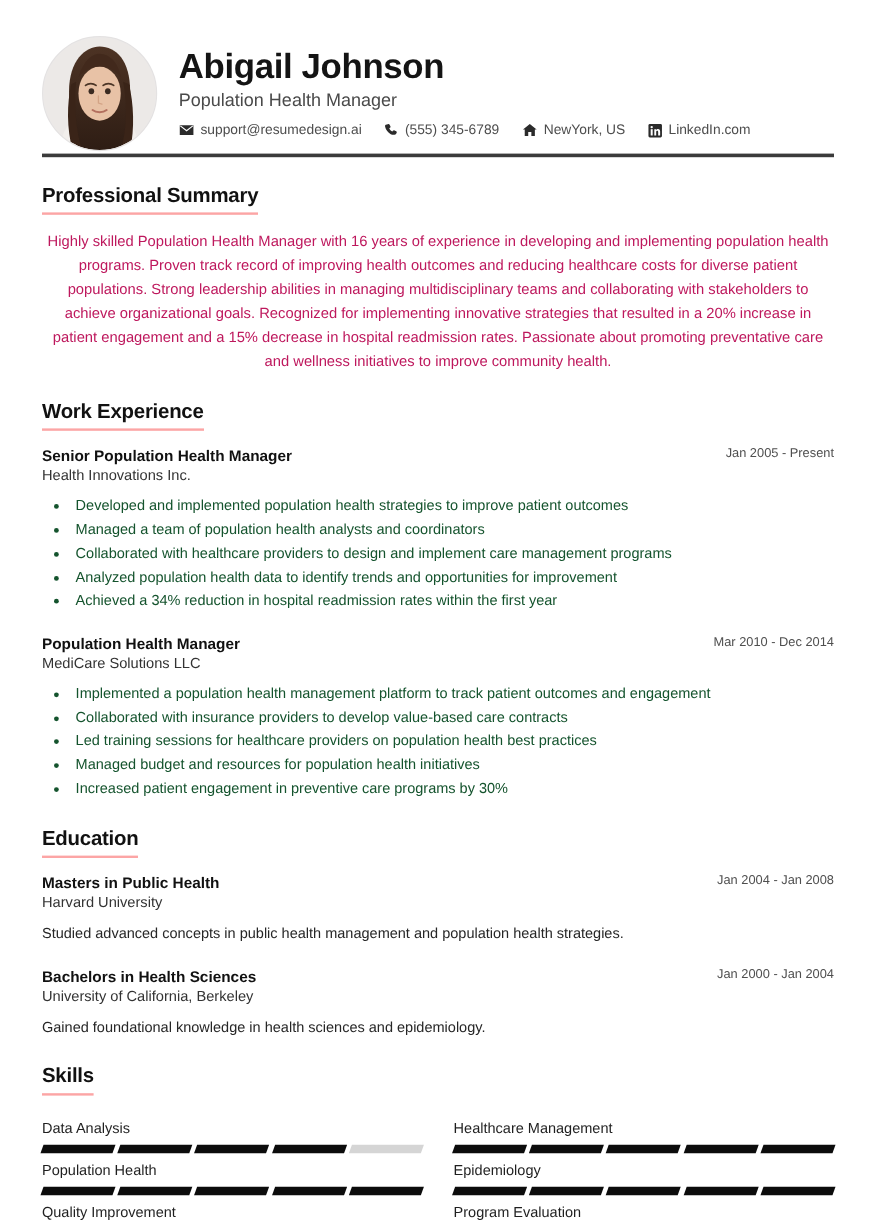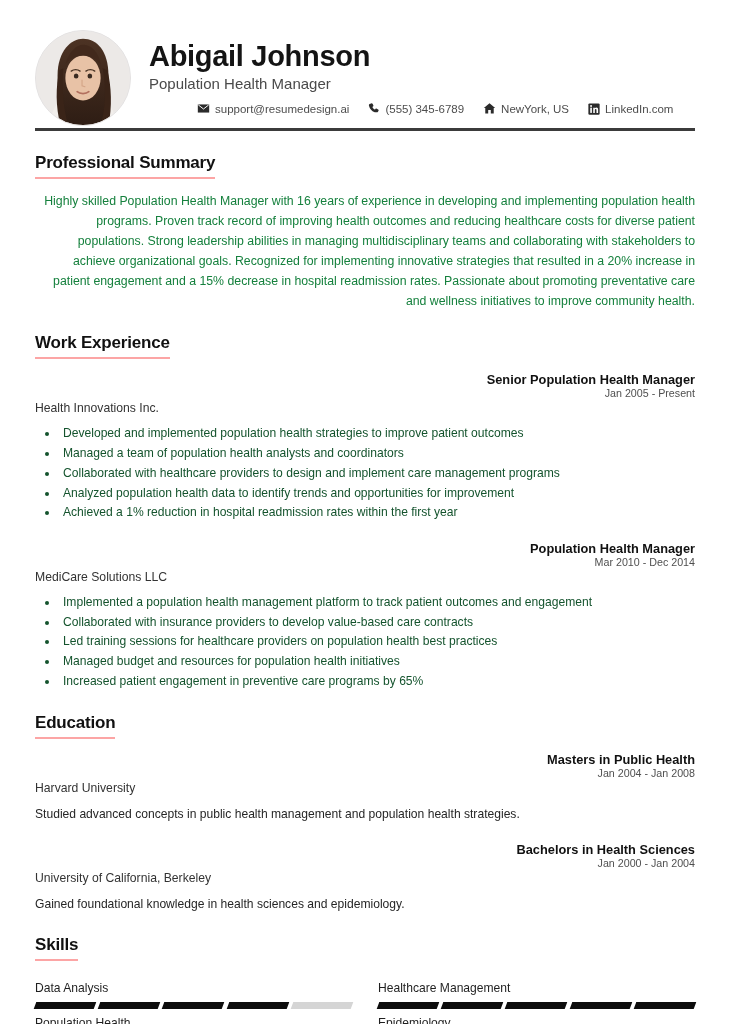--- a/index.html
+++ b/index.html
@@ -21,48 +21,48 @@
   }
   .avatar-wrap svg { display: block; width: 100%; height: 100%; }
   .head-right { margin-left: 18px; flex: 1; }
   .cand-name {
     font-size: 29px; font-weight: bold; letter-spacing: -0.3px;
     line-height: 1.08; color: #141414;
   }
   .cand-title { font-size: 15px; color: #4a4a4a; margin-top: 3px; line-height: 1.2; }
   .contact-row {
     display: flex; align-items: center; margin-top: 9px;
-    font-size: 11.5px; color: #4d4d4d; gap: 19px; flex-wrap: nowrap; margin-left: 48px;
+    font-size: 11.5px; color: #4d4d4d; gap: 19px; flex-wrap: nowrap;
   }
   .contact-item { display: flex; align-items: center; gap: 5px; white-space: nowrap; }
   .contact-item svg { display: block; flex: 0 0 auto; fill: #2b2b2b; }
 
   .header-rule {
     height: 3px; background: #3b3b3b; margin-top: 14px; width: 660px;
   }
 
   
   .section { margin-top: 22px; }
   .sec-head {
     display: inline-block;
     font-size: 17px; font-weight: bold; color: #111;
     padding-bottom: 4px; border-bottom: 2px solid #fca5a5;
     letter-spacing: -0.2px;
   }
   .sec-body { margin-top: 13px; }
 
   .summary-text {
-    font-size: 12.3px; line-height: 1.62; color: #15803d; text-align: right;
+    font-size: 12.3px; line-height: 1.62; color: #be185d; text-align: center;
     width: 660px;
   }
 
   
   .entry { margin-top: 4px; }
   .entry + .entry { margin-top: 18px; }
-  .entry-top { display: flex; justify-content: space-between; align-items: flex-end; flex-direction: column; }
+  .entry-top { display: flex; justify-content: space-between; align-items: flex-start; }
   .entry-role { font-size: 12.8px; font-weight: bold; color: #111; }
   .entry-date { font-size: 10.7px; color: #4f4f4f; white-space: nowrap; }
   .entry-org { font-size: 12.2px; color: #333; margin-top: 2px; }
   .bullets { margin-top: 9px; padding-left: 24px; }
   .bullets li {
     font-size: 12.1px; color: #14532d; line-height: 1.63; padding-left: 4px;
   }
   .entry-desc { font-size: 12.1px; color: #262626; margin-top: 10px; line-height: 1.5; }
 
   
@@ -175,35 +175,35 @@
           <div class="entry-top">
             <div class="entry-role">Senior Population Health Manager</div>
             <div class="entry-date">Jan 2005 - Present</div>
           </div>
           <div class="entry-org">Health Innovations Inc.</div>
           <ul class="bullets">
             <li>Developed and implemented population health strategies to improve patient outcomes</li>
             <li>Managed a team of population health analysts and coordinators</li>
             <li>Collaborated with healthcare providers to design and implement care management programs</li>
             <li>Analyzed population health data to identify trends and opportunities for improvement</li>
-            <li>Achieved a 1% reduction in hospital readmission rates within the first year</li>
+            <li>Achieved a 34% reduction in hospital readmission rates within the first year</li>
           </ul>
         </div>
         <div class="entry">
           <div class="entry-top">
             <div class="entry-role">Population Health Manager</div>
             <div class="entry-date">Mar 2010 - Dec 2014</div>
           </div>
           <div class="entry-org">MediCare Solutions LLC</div>
           <ul class="bullets">
             <li>Implemented a population health management platform to track patient outcomes and engagement</li>
             <li>Collaborated with insurance providers to develop value-based care contracts</li>
             <li>Led training sessions for healthcare providers on population health best practices</li>
             <li>Managed budget and resources for population health initiatives</li>
-            <li>Increased patient engagement in preventive care programs by 65%</li>
+            <li>Increased patient engagement in preventive care programs by 30%</li>
           </ul>
         </div>
       </div>
   </div>
 
   <div class="section">
     <div class="sec-head">Education</div>
     <div class="sec-body" id="edu-body">
         <div class="entry">
           <div class="entry-top">

